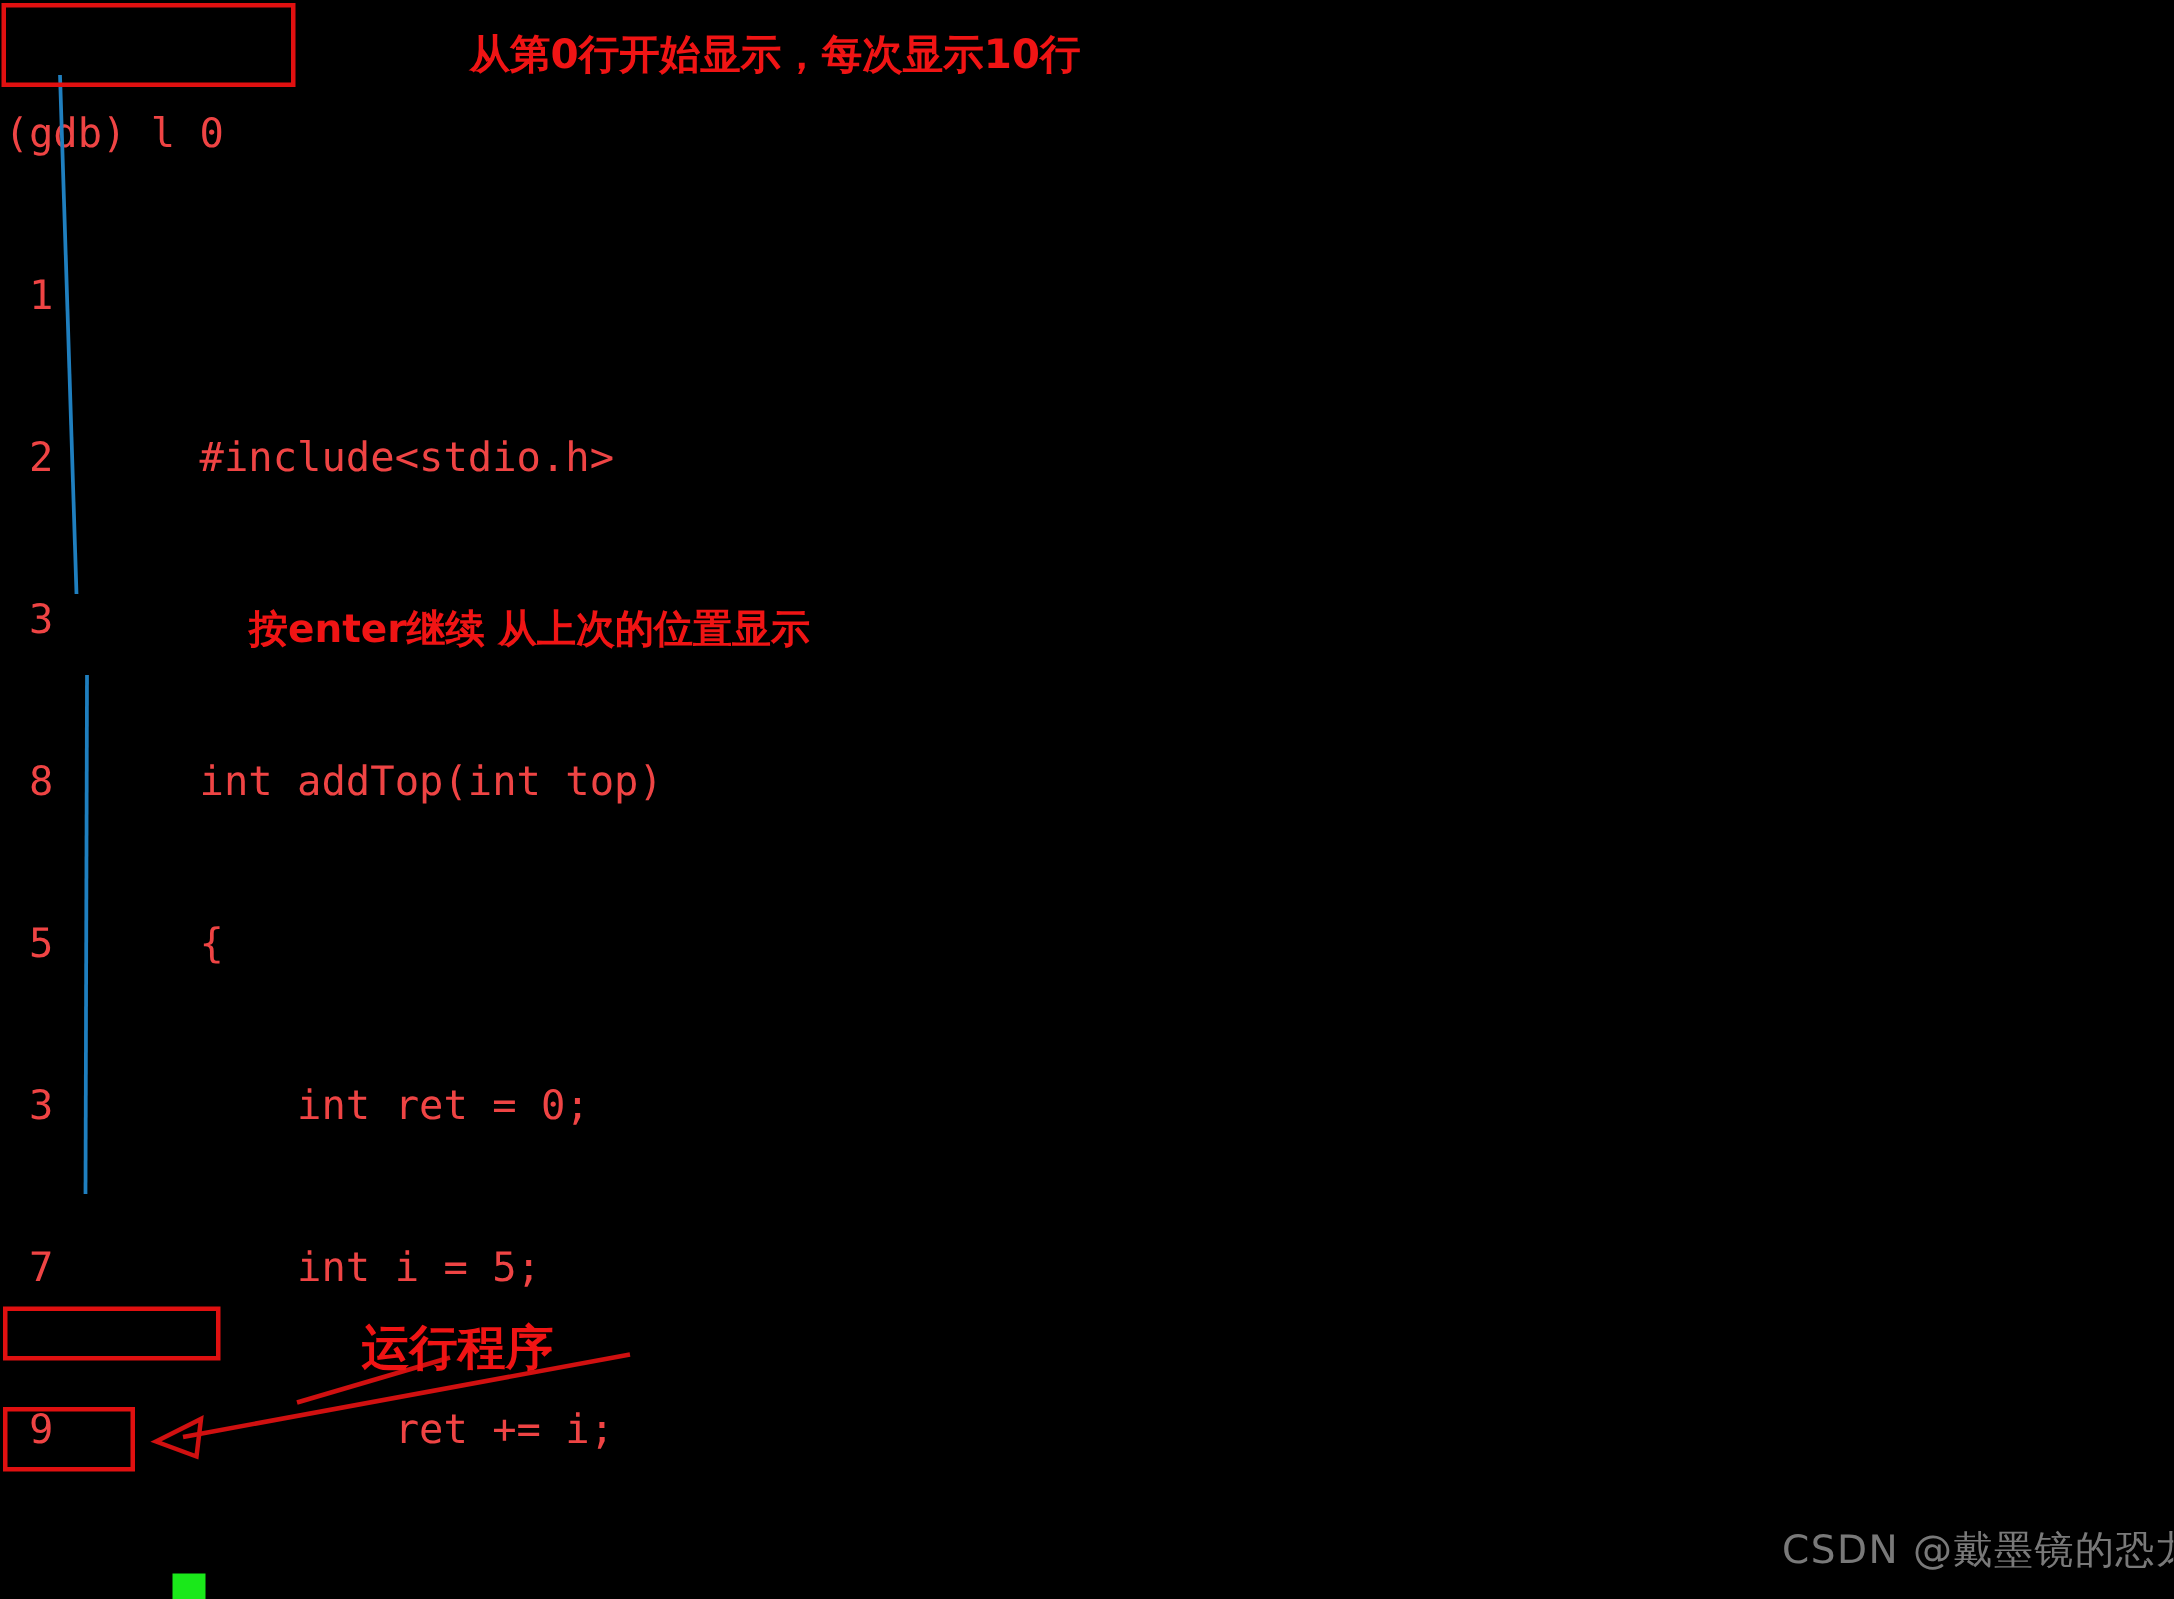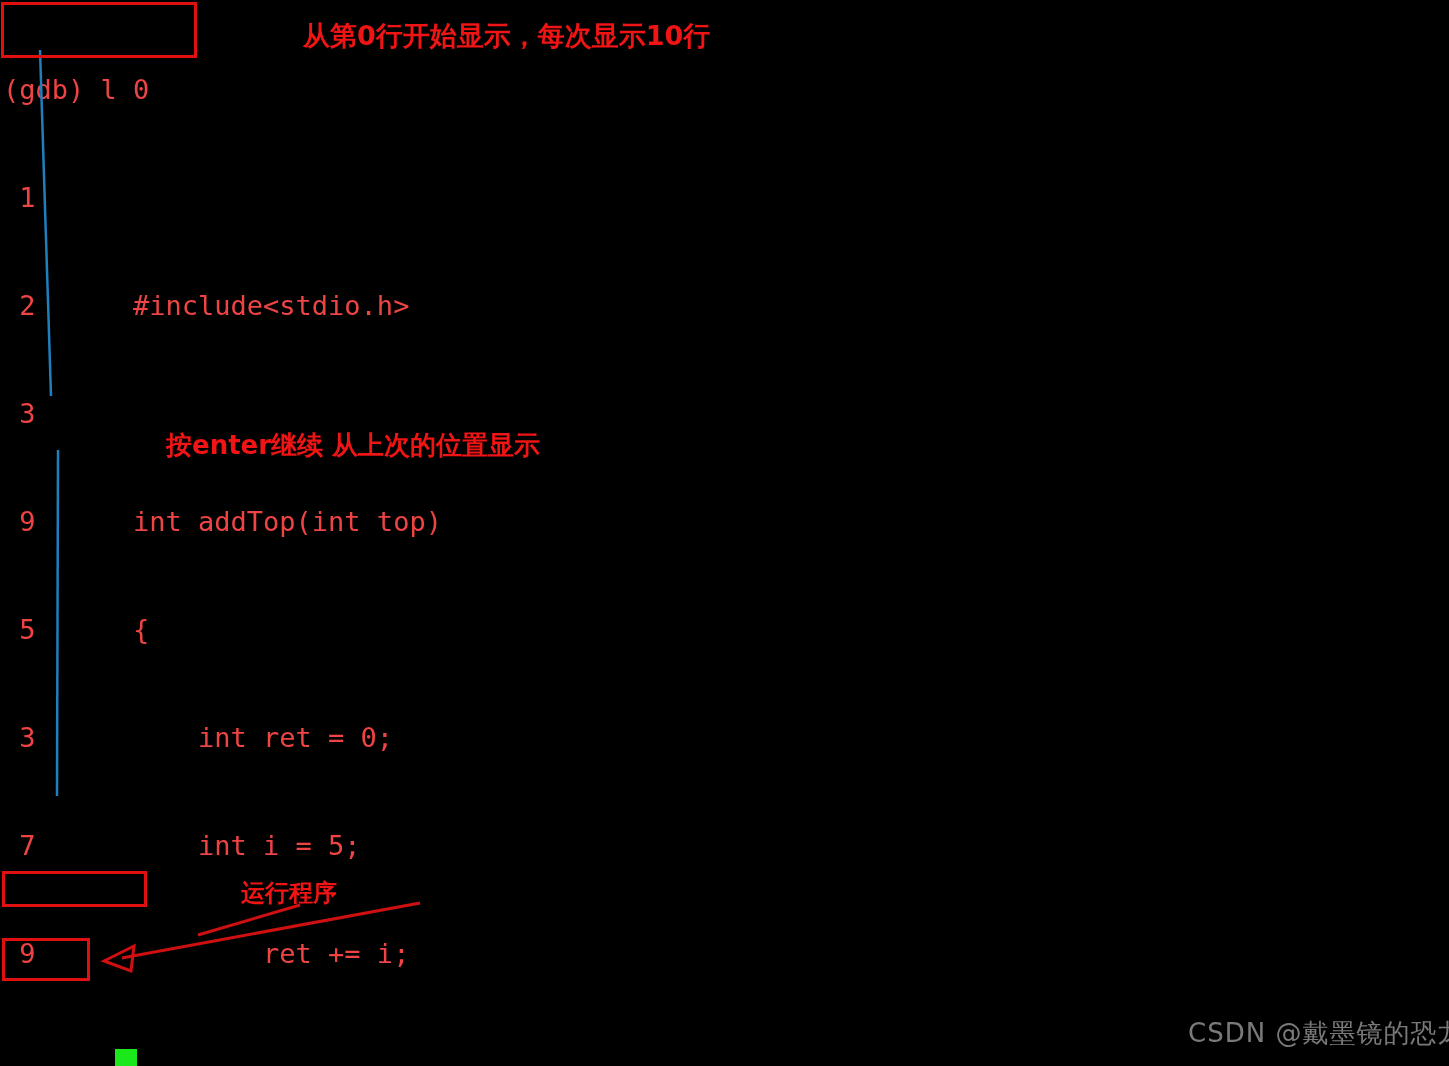--- a/index.html
+++ b/index.html
@@ -73,21 +73,21 @@
 </head>
 <body>
 
 <div id="screen">
 
   <div id="terminal">
     <div class="trow">(gdb) l 0</div>
     <div class="trow"> 1</div>
     <div class="trow"> 2      #include&lt;stdio.h&gt;</div>
     <div class="trow"> 3</div>
-    <div class="trow"> 9      int addTop(int top)</div>
+    <div class="trow"> 8      int addTop(int top)</div>
     <div class="trow"> 5      {</div>
     <div class="trow"> 3          int ret = 0;</div>
     <div class="trow"> 7          int i = 5;</div>
     <div class="trow"> 9              ret += i;</div>
     
     
     
     
     
     
@@ -118,19 +118,19 @@
     <line x1="420" y1="903" x2="122" y2="958" stroke="#d01010" stroke-width="3"></line>
     <polygon points="104,961 134,946 131,971" fill="none" stroke="#d01010" stroke-width="3"></polygon>
 
     <line x1="198" y1="935" x2="300" y2="905" stroke="#d01010" stroke-width="3"></line>
   </svg>
 
   <div class="redbox" style="left:1px; top:2px; width:196px; height:56px;"></div>
   <div class="redbox" style="left:2px; top:871px; width:145px; height:36px;"></div>
   <div class="redbox" style="left:2px; top:938px; width:88px; height:43px;"></div>
 
-  <div class="anno-cn" style="left:303px; top:18px; font-size:27px;">从第0行开始显示，每次显示10行</div>
-  <div class="anno-cn" style="left:166px; top:428px; font-size:26px;">按enter继续 从上次的位置显示</div>
-  <div class="anno-cn" style="left:241px; top:877px; font-size:24px;">运行程序</div>
+  <div class="anno-cn" style="left:313px; top:18px; font-size:27px;">从第0行开始显示，每次显示10行</div>
+  <div class="anno-cn" style="left:166px; top:402px; font-size:26px;">按enter继续 从上次的位置显示</div>
+  <div class="anno-cn" style="left:241px; top:877px; font-size:32px;">运行程序</div>
 
   <div class="watermark" style="left:1188px; top:1016px;">CSDN @戴墨镜的恐龙</div>
 
 </div>
 
 </body></html>

